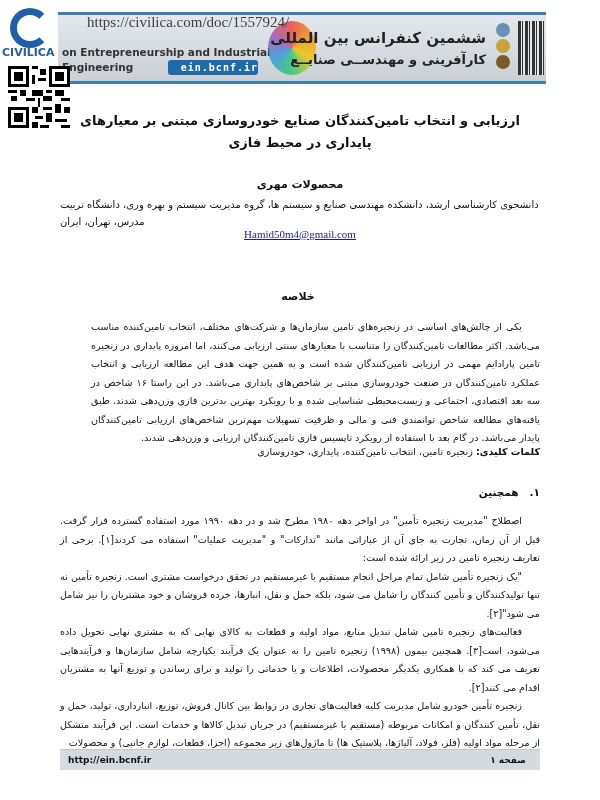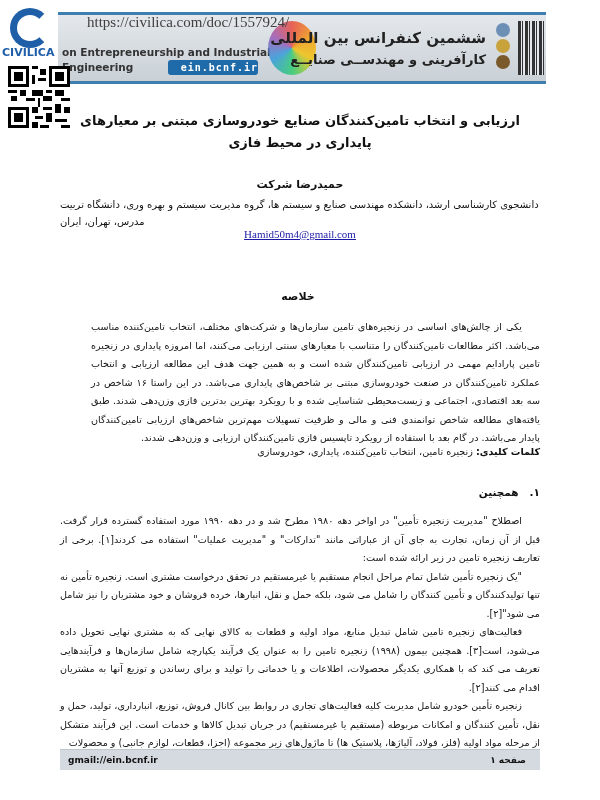--- a/index.html
+++ b/index.html
@@ -105,21 +105,21 @@
         <rect x="16" y="18" width="4" height="1"></rect>
       <rect x="8" y="19" width="2" height="2"></rect>
         <rect x="11" y="20" width="3" height="1"></rect>
         <rect x="18" y="20" width="3" height="1"></rect>
     </g>
   </svg>
 </div>
 
 <div class="doc">
   <div class="title">ارزیابی و انتخاب تامین‌کنندگان صنایع خودروسازی مبتنی بر معیارهای پایداری در محیط فازی</div>
-  <div class="author">حمیدرضا شرکت</div>
+  <div class="author">محصولات مهری</div>
   <div class="affil">دانشجوی کارشناسی ارشد، دانشکده مهندسی صنایع و سیستم ها، گروه مدیریت سیستم و بهره وری، دانشگاه تربیت مدرس، تهران، ایران</div>
   <div class="email">Hamid50m4@gmail.com</div>
 
   <div class="abs-h">خلاصه</div>
   <div class="para abstract p-indent">یکی از چالش‌های اساسی در زنجیره‌های تامین سازمان‌ها و شرکت‌های مختلف، انتخاب تامین‌کننده مناسب می‌باشد. اکثر مطالعات تامین‌کنندگان را متناسب با معیارهای سنتی ارزیابی می‌کنند، اما امروزه پایداری در زنجیره تامین پارادایم مهمی در ارزیابی تامین‌کنندگان شده است و به همین جهت هدف این مطالعه ارزیابی و انتخاب عملکرد تامین‌کنندگان در صنعت خودروسازی مبتنی بر شاخص‌های پایداری می‌باشد. در این راستا ۱۶ شاخص در سه بعد اقتصادی، اجتماعی و زیست‌محیطی شناسایی شده و با رویکرد بهترین بدترین فازی وزن‌دهی شدند. طبق یافته‌های مطالعه شاخص توانمندی فنی و مالی و ظرفیت تسهیلات مهم‌ترین شاخص‌های ارزیابی تامین‌کنندگان پایدار می‌باشد. در گام بعد با استفاده از رویکرد تاپسیس فازی تامین‌کنندگان ارزیابی و وزن‌دهی شدند.</div>
 
   <div class="kw">
     <b>کلمات کلیدی:</b>
     <span>زنجیره تامین، انتخاب تامین‌کننده، پایداری، خودروسازی</span>
   </div>
@@ -132,15 +132,15 @@
 
   <div class="para intro">
     <div class="p-indent">اصطلاح "مدیریت زنجیره تأمین" در اواخر دهه ۱۹۸۰ مطرح شد و در دهه ۱۹۹۰ مورد استفاده گسترده قرار گرفت. قبل از آن زمان، تجارت به جای آن از عباراتی مانند "تدارکات" و "مدیریت عملیات" استفاده می کردند[۱]. برخی از تعاریف زنجیره تامین در زیر ارائه شده است:</div>
     <div class="p-indent">"یک زنجیره تأمین شامل تمام مراحل انجام مستقیم یا غیرمستقیم در تحقق درخواست مشتری است. زنجیره تأمین نه تنها تولیدکنندگان و تأمین کنندگان را شامل می شود، بلکه حمل و نقل، انبارها، خرده فروشان و خود مشتریان را نیز شامل می شود"[۲].</div>
     <div class="p-indent">فعالیت‌های زنجیره تامین شامل تبدیل منابع، مواد اولیه و قطعات به کالای نهایی که به مشتری نهایی تحویل داده می‌شود، است[۳]. همچنین بیمون (۱۹۹۸) زنجیره تامین را به عنوان یک فرآیند یکپارچه شامل سازمان‌ها و فرآیندهایی تعریف می کند که با همکاری یکدیگر محصولات، اطلاعات و یا خدماتی را تولید و برای رساندن و توزیع آنها به مشتریان اقدام می کنند[۲].</div>
     <div class="p-indent">زنجیره تأمین خودرو شامل مدیریت کلیه فعالیت‌های تجاری در روابط بین کانال فروش، توزیع، انبارداری، تولید، حمل و نقل، تأمین کنندگان و امکانات مربوطه (مستقیم یا غیرمستقیم) در جریان تبدیل کالاها و خدمات است. این فرآیند متشکل از مرحله مواد اولیه (فلز، فولاد، آلیاژها، پلاستیک ها) تا ماژول‌های زیر مجموعه (اجزا، قطعات، لوازم جانبی) و محصولات</div>
   </div>
 </div>
 
 <div class="footer">
-  <span class="footer-url">gmail://ein.bcnf.ir</span>
+  <span class="footer-url">http://ein.bcnf.ir</span>
   <span class="footer-page">صفحه ۱</span>
 </div>
 
 </body></html>

